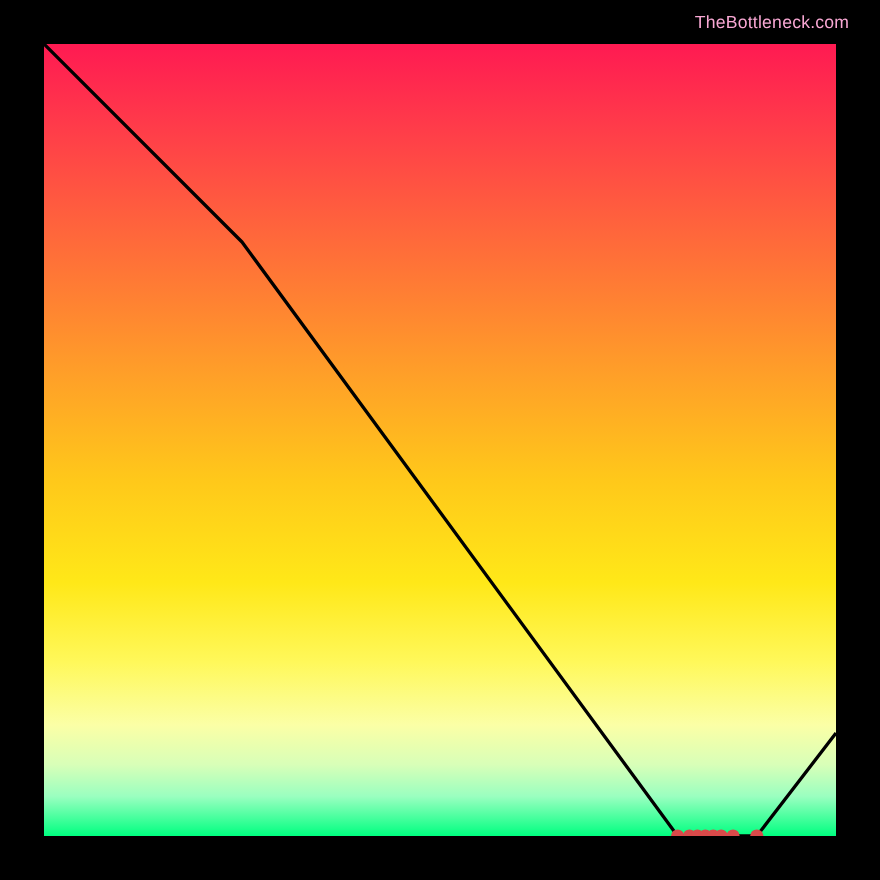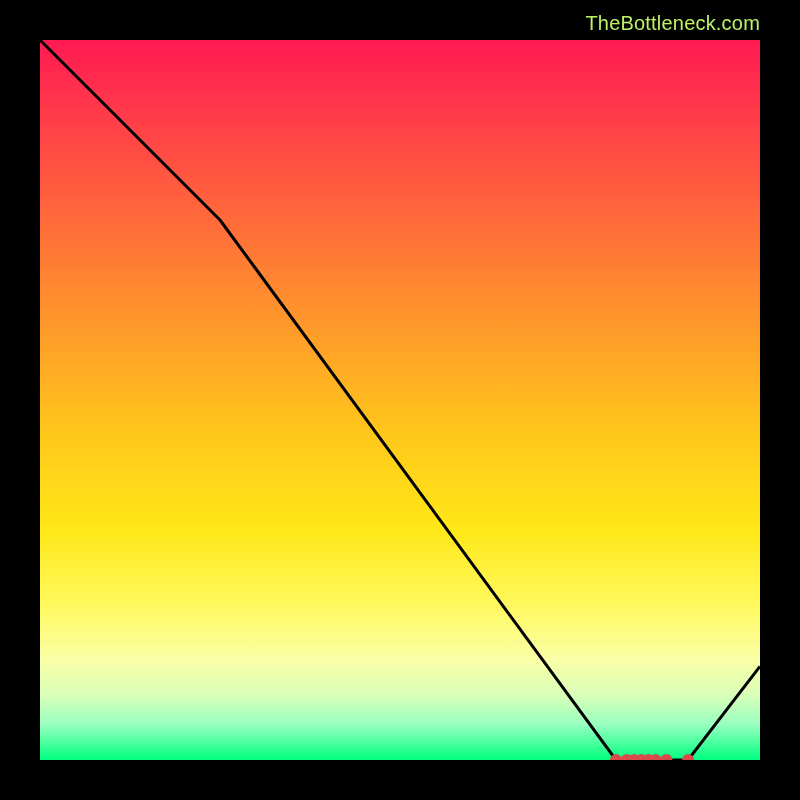--- a/index.html
+++ b/index.html
@@ -42,23 +42,23 @@
   .svg-layer {
     position: absolute;
     left: 0;
     top: 0;
     width: 720px;
     height: 720px;
   }
   .attribution {
     position: absolute;
     top: 12px;
-    right: 40px;
-    color: #bef264;
-    font-size: 20px;
+    right: 28px;
+    color: #f9a8d4;
+    font-size: 16px;
     font-weight: 500;
     letter-spacing: 0.2px;
   }
 </style>
 </head>
 <body>
 
 <div class="frame">
 
   <div class="attribution">TheBottleneck.com</div>

